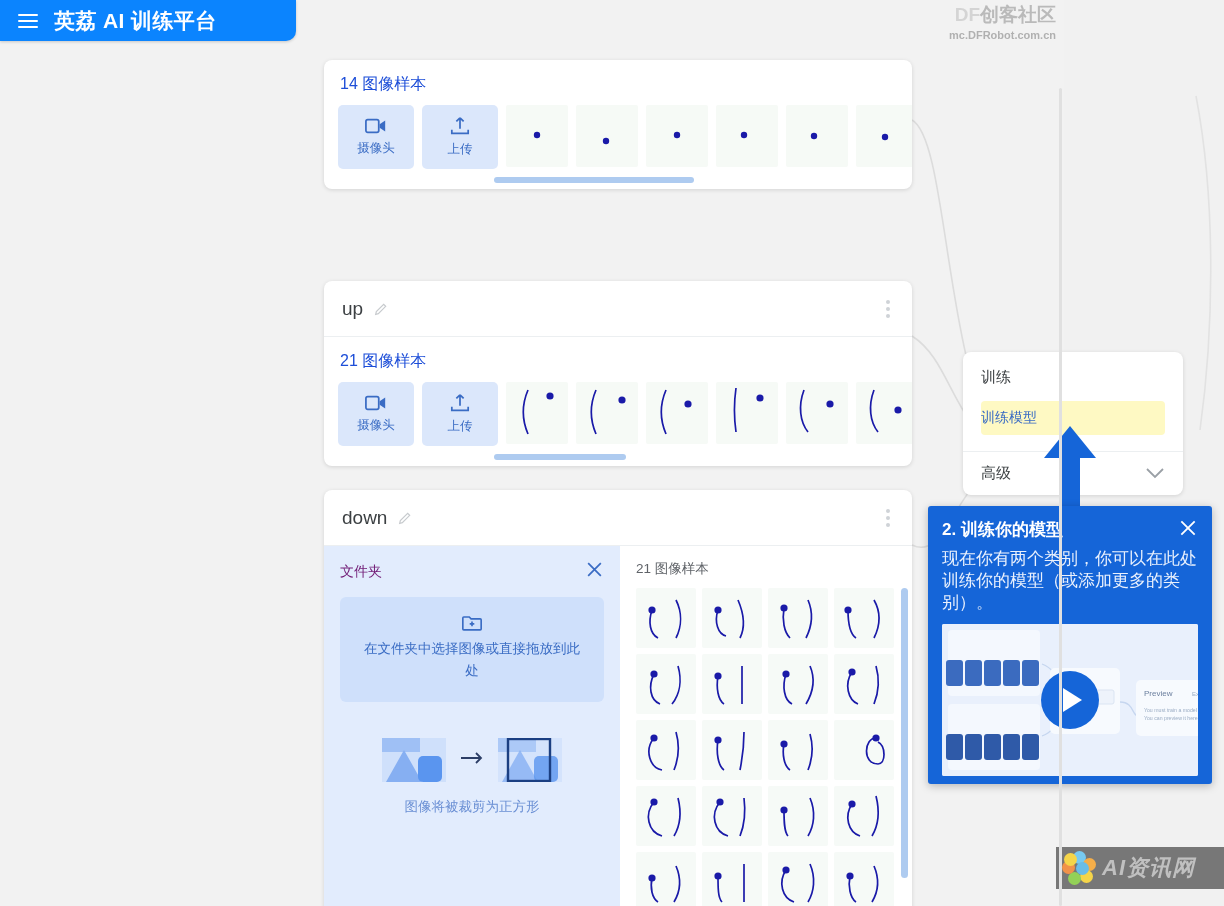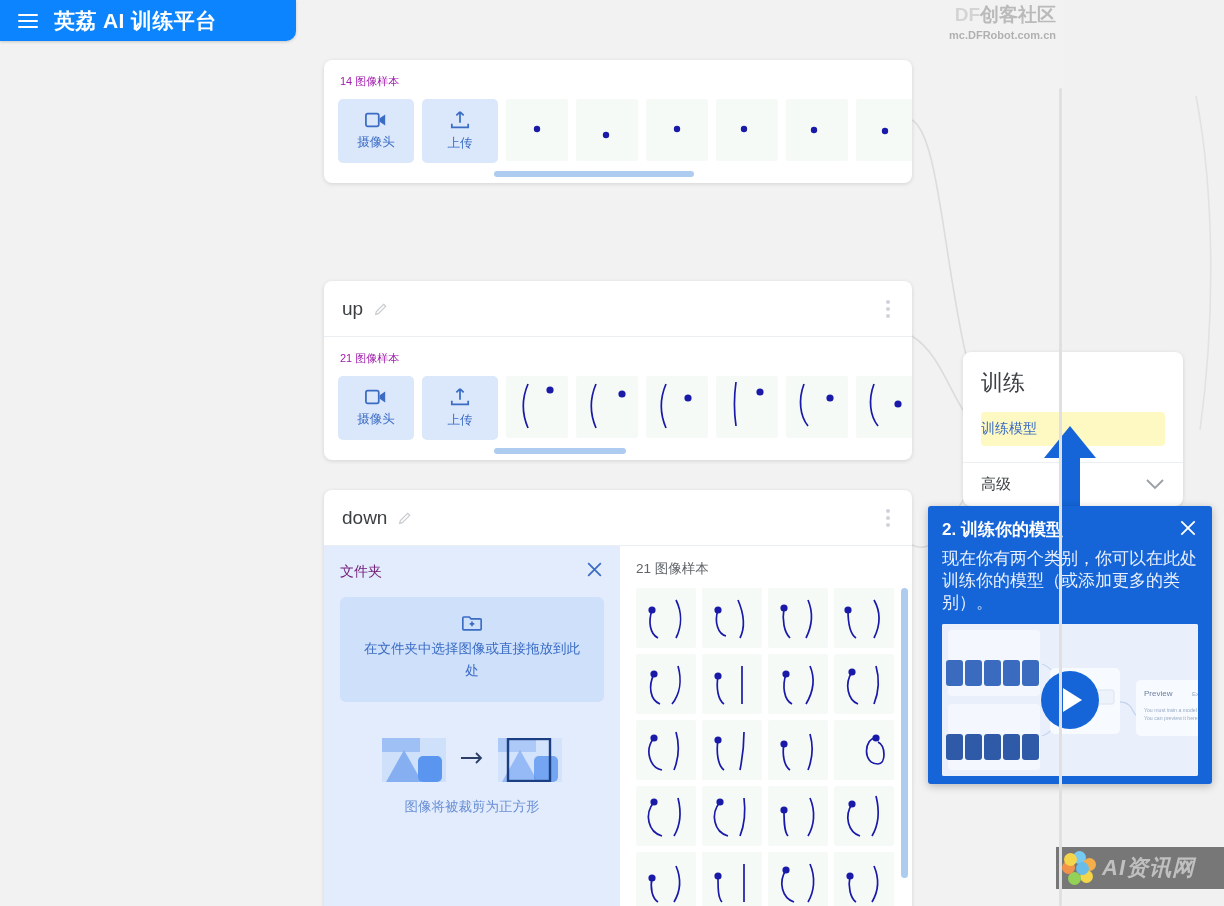--- a/index.html
+++ b/index.html
@@ -42,21 +42,21 @@
   .card {
     position: absolute; left: 324px; width: 588px; background: #fff;
     border-radius: 8px; box-shadow: 0 1px 4px rgba(0,0,0,.13);
   }
   .card-head { height: 56px; display: flex; align-items: center; padding: 0 18px; border-bottom: 1px solid #eceff1; }
   .card-title { font-size: 19px; color: #3c4043; }
   .pencil { margin-left: 10px; cursor: pointer; opacity: .55; display: flex; }
   .kebab { margin-left: auto; display: flex; flex-direction: column; gap: 3px; cursor: pointer; padding: 6px 4px; }
   .kebab i { width: 4px; height: 4px; border-radius: 50%; background: #cfd3d7; display: block; }
   .card-body { padding: 14px 0 0 0; }
-  .sample-count { font-size: 11px; color: #a21caf; padding: 0 0 10px 16px; }
+  .sample-count { font-size: 16px; color: #1d4ed8; padding: 0 0 10px 16px; }
 
   .row-area { position: relative; padding: 0 0 20px 14px; overflow: hidden; }
   .row-strip { display: flex; gap: 8px; align-items: flex-start; }
   .io-btn {
     width: 76px; height: 64px; background: #dbe7fb; border-radius: 5px;
     display: flex; flex-direction: column; align-items: center; justify-content: center;
     gap: 5px; color: #3a6cc4; font-size: 12.5px; cursor: pointer; flex: none;
   }
   .thumb { width: 62px; height: 62px; background: #f6faf6; border-radius: 2px; flex: none; position: relative; overflow: hidden; }
   .hscroll { position: absolute; left: 170px; bottom: 6px; height: 6px; background: #aecbf0; border-radius: 3px; }
@@ -79,21 +79,21 @@
   .grid-count { font-size: 13.5px; color: #5f6368; margin-bottom: 10px; }
   .grid-wrap { display: flex; flex-wrap: wrap; gap: 6px; width: 260px; }
   .gthumb { width: 60px; height: 60px; background: #f6faf7; border-radius: 2px; position: relative; overflow: hidden; }
   .vscroll { position: absolute; right: 4px; top: 42px; width: 7px; height: 290px; background: #aecbf0; border-radius: 4px; }
 
   
   .train-panel {
     position: absolute; left: 963px; top: 352px; width: 220px; background: #fff;
     border-radius: 8px; box-shadow: 0 1px 4px rgba(0,0,0,.13); overflow: hidden;
   }
-  .train-title { font-size: 22px; color: #3c4043; padding: 16px 18px 10px 18px; }
+  .train-title { font-size: 15px; color: #3c4043; padding: 16px 18px 10px 18px; }
   .train-btn {
     margin: 4px 18px 16px 18px; height: 34px; background: #fef9c3; border-radius: 4px;
     display: flex; align-items: center; justify-content: flex-start; color: #3a6cc4; font-size: 14px; cursor: pointer;
   }
   .train-adv { border-top: 1px solid #eceff1; padding: 12px 18px; display: flex; align-items: center; color: #3c4043; font-size: 15px; cursor: pointer; }
   .train-adv .cv { margin-left: auto; }
 
   .big-arrow { position: absolute; left: 1040px; top: 422px; width: 60px; height: 100px; }
 
   

